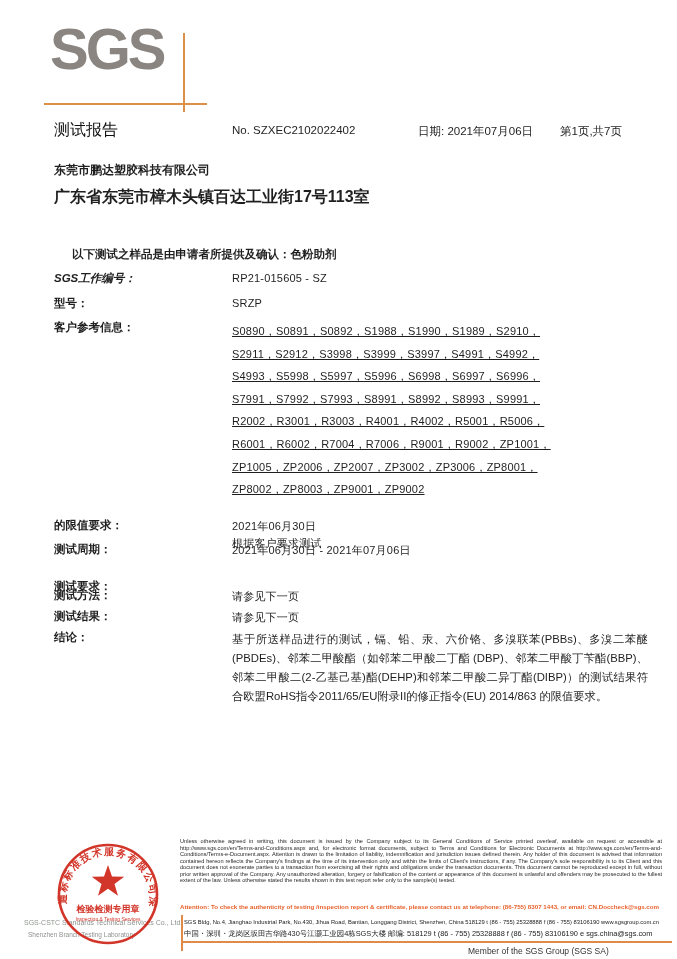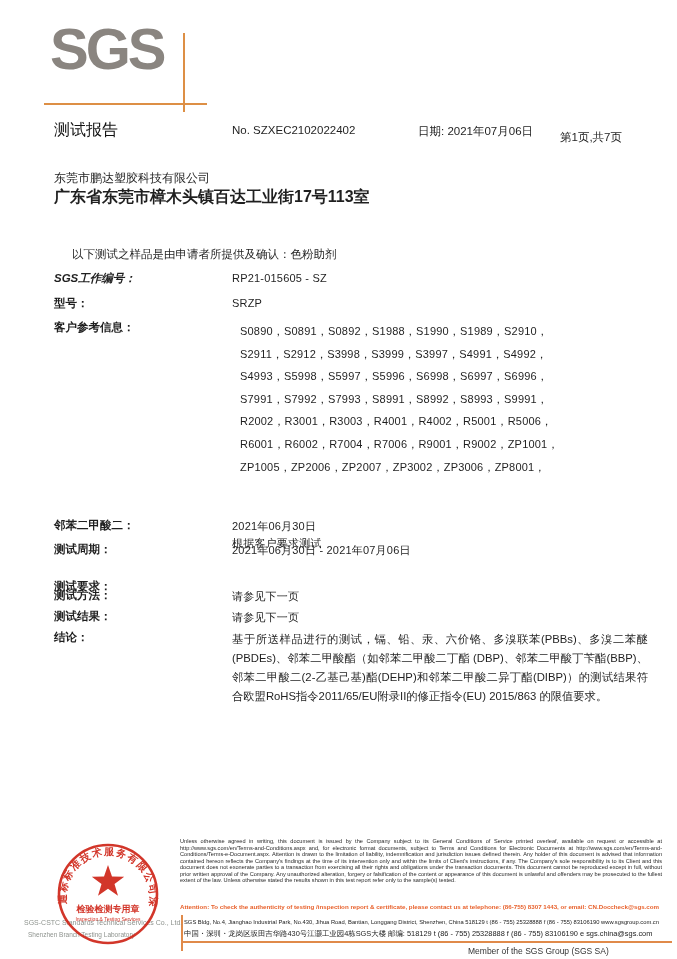--- a/index.html
+++ b/index.html
@@ -8,29 +8,29 @@
     font-family:"Liberation Sans","DejaVu Sans",sans-serif;color:#1f1f1f;overflow:hidden;
   }
   .abs{position:absolute;}
   
   .logo{left:50px;top:20px;font-size:58px;font-weight:bold;color:#8a8580;letter-spacing:-3px;line-height:1;}
   .logo-hline{left:44px;top:103px;width:163px;height:2px;background:#dd8f45;}
   .logo-vline{left:183px;top:33px;width:2px;height:79px;background:#dd8f45;}
   .report-title{left:54px;top:120px;font-size:16px;font-weight:normal;color:#111;}
   .report-no{left:232px;top:124px;font-size:11.5px;}
   .report-date{left:418px;top:124px;font-size:11.5px;}
-  .report-page{left:560px;top:124px;font-size:11.5px;margin-top:6px;}
+  .report-page{left:560px;top:124px;font-size:11.5px;}
   
-  .applicant-name{left:54px;top:162px;font-size:12px;font-weight:400;margin-top:8px;}
+  .applicant-name{left:54px;top:162px;font-size:12px;font-weight:700;}
   .applicant-address{left:54px;top:187px;font-size:16px;font-weight:600;}
-  .sample-statement{left:54px;top:247px;font-size:11.5px;font-weight:400;padding-left:18px;}
+  .sample-statement{left:54px;top:247px;font-size:11.5px;font-weight:700;padding-left:18px;}
   
   .lbl{position:absolute;left:54px;font-size:11.5px;font-weight:600;white-space:nowrap;}
   .val{position:absolute;left:232px;font-size:11px;white-space:nowrap;letter-spacing:0.2px;}
-  .ref-lines{left:240px;top:320px;font-size:11px;line-height:22.6px;letter-spacing:0.2px;}
+  .ref-lines{left:232px;top:320px;font-size:11px;line-height:22.6px;letter-spacing:0.2px;text-decoration:underline;}
   .conclusion{left:232px;top:630px;width:416px;font-size:11.3px;line-height:19px;font-weight:500;text-align:justify;}
   
   .legal{left:180px;top:838px;width:482px;font-size:5.6px;line-height:6.55px;text-align:justify;color:#2a2a2a;}
   .attention{left:180px;top:903px;width:482px;font-size:6.2px;line-height:7px;font-weight:bold;color:#e8612c;}
   .addr-en{left:184px;top:919px;width:486px;font-size:5.8px;color:#222;white-space:nowrap;}
   .addr-cn{left:184px;top:929px;width:486px;font-size:7.4px;color:#222;white-space:nowrap;}
   .footer-rule{left:183px;top:941px;width:489px;height:2px;background:#e08a4a;}
   .footer-vline{left:181px;top:915px;width:2px;height:36px;background:#e08a4a;}
   .member{left:468px;top:946px;font-size:8.5px;color:#333;}
   .lab-line1{left:24px;top:919px;font-size:7px;color:#8e938e;white-space:nowrap;}
@@ -64,39 +64,40 @@
 
   <span class="lbl" style="top:320px;">客户参考信息：</span>
   <div class="abs ref-lines">
     <div>S0890，S0891，S0892，S1988，S1990，S1989，S2910，</div>
     <div>S2911，S2912，S3998，S3999，S3997，S4991，S4992，</div>
     <div>S4993，S5998，S5997，S5996，S6998，S6997，S6996，</div>
     <div>S7991，S7992，S7993，S8991，S8992，S8993，S9991，</div>
     <div>R2002，R3001，R3003，R4001，R4002，R5001，R5006，</div>
     <div>R6001，R6002，R7004，R7006，R9001，R9002，ZP1001，</div>
     <div>ZP1005，ZP2006，ZP2007，ZP3002，ZP3006，ZP8001，</div>
+    <div>ZP8002，ZP8003，ZP9001，ZP9002</div>
   </div>
 
-  <span class="lbl" style="top:518px;">邻苯二甲酸二：</span>
+  <span class="lbl" style="top:518px;">的限值要求：</span>
   <span class="val" style="top:519px;">2021年06月30日</span>
 
   <span class="lbl" style="top:542px;">测试周期：</span>
   <span class="val" style="top:543px;text-align:center;">2021年06月30日 - 2021年07月06日</span>
 
   <span class="lbl" style="top:579px;">测试要求：</span>
   <span class="val" style="top:536px;">根据客户要求测试</span>
 
   <span class="lbl" style="top:588px;">测试方法：</span>
   <span class="val" style="top:589px;">请参见下一页</span>
 
   <span class="lbl" style="top:609px;">测试结果：</span>
   <span class="val" style="top:610px;">请参见下一页</span>
 
   <span class="lbl" style="top:630px;">结论：</span>
-  <div class="abs conclusion">基于所送样品进行的测试，镉、铅、汞、六价铬、多溴联苯(PBBs)、多溴二苯醚(PBDEs)、邻苯二甲酸酯（如邻苯二甲酸二丁酯 (DBP)、邻苯二甲酸丁苄酯(BBP)、邻苯二甲酸二(2-乙基己基)酯(DEHP)和邻苯二甲酸二异丁酯(DIBP)）的测试结果符合欧盟RoHS指令2011/65/EU附录II的修正指令(EU) 2015/863 的限值要求。</div>
+  <div class="abs conclusion">基于所送样品进行的测试，镉、铅、汞、六价铬、多溴联苯(PBBs)、多溴二苯醚(PBDEs)、邻苯二甲酸酯（如邻苯二甲酸二丁酯 (DBP)、邻苯二甲酸丁苄酯(BBP)、邻苯二甲酸二(2-乙基己基)酯(DEHP)和邻苯二甲酸二异丁酯(DIBP)）的测试结果符合欧盟RoHS指令2011/65/EU附录II的修正指令(EU) 2014/863 的限值要求。</div>
 
   <div class="abs legal">Unless otherwise agreed in writing, this document is issued by the Company subject to its General Conditions of Service printed overleaf, available on request or accessible at http://www.sgs.com/en/Terms-and-Conditions.aspx and, for electronic format documents, subject to Terms and Conditions for Electronic Documents at http://www.sgs.com/en/Terms-and-Conditions/Terms-e-Document.aspx. Attention is drawn to the limitation of liability, indemnification and jurisdiction issues defined therein. Any holder of this document is advised that information contained hereon reflects the Company's findings at the time of its intervention only and within the limits of Client's instructions, if any. The Company's sole responsibility is to its Client and this document does not exonerate parties to a transaction from exercising all their rights and obligations under the transaction documents. This document cannot be reproduced except in full, without prior written approval of the Company. Any unauthorized alteration, forgery or falsification of the content or appearance of this document is unlawful and offenders may be prosecuted to the fullest extent of the law. Unless otherwise stated the results shown in this test report refer only to the sample(s) tested.</div>
   <div class="abs attention">Attention: To check the authenticity of testing /inspection report &amp; certificate, please contact us at telephone: (86-755) 8307 1443, or email: CN.Doccheck@sgs.com</div>
   <div class="abs addr-en">SGS Bldg, No.4, Jianghao Industrial Park, No.430, Jihua Road, Bantian, Longgang District, Shenzhen, China 518129    t (86 - 755) 25328888    f (86 - 755) 83106190    www.sgsgroup.com.cn</div>
   <div class="abs addr-cn">中国・深圳・龙岗区坂田吉华路430号江灏工业园4栋SGS大楼    邮编: 518129    t (86 - 755) 25328888    f (86 - 755) 83106190    e sgs.china@sgs.com</div>
   <div class="abs footer-vline"></div>
   <div class="abs footer-rule"></div>
   <div class="abs member">Member of the SGS Group (SGS SA)</div>
 
   <div class="abs lab-line1">SGS-CSTC Standards Technical Services Co., Ltd.</div>

